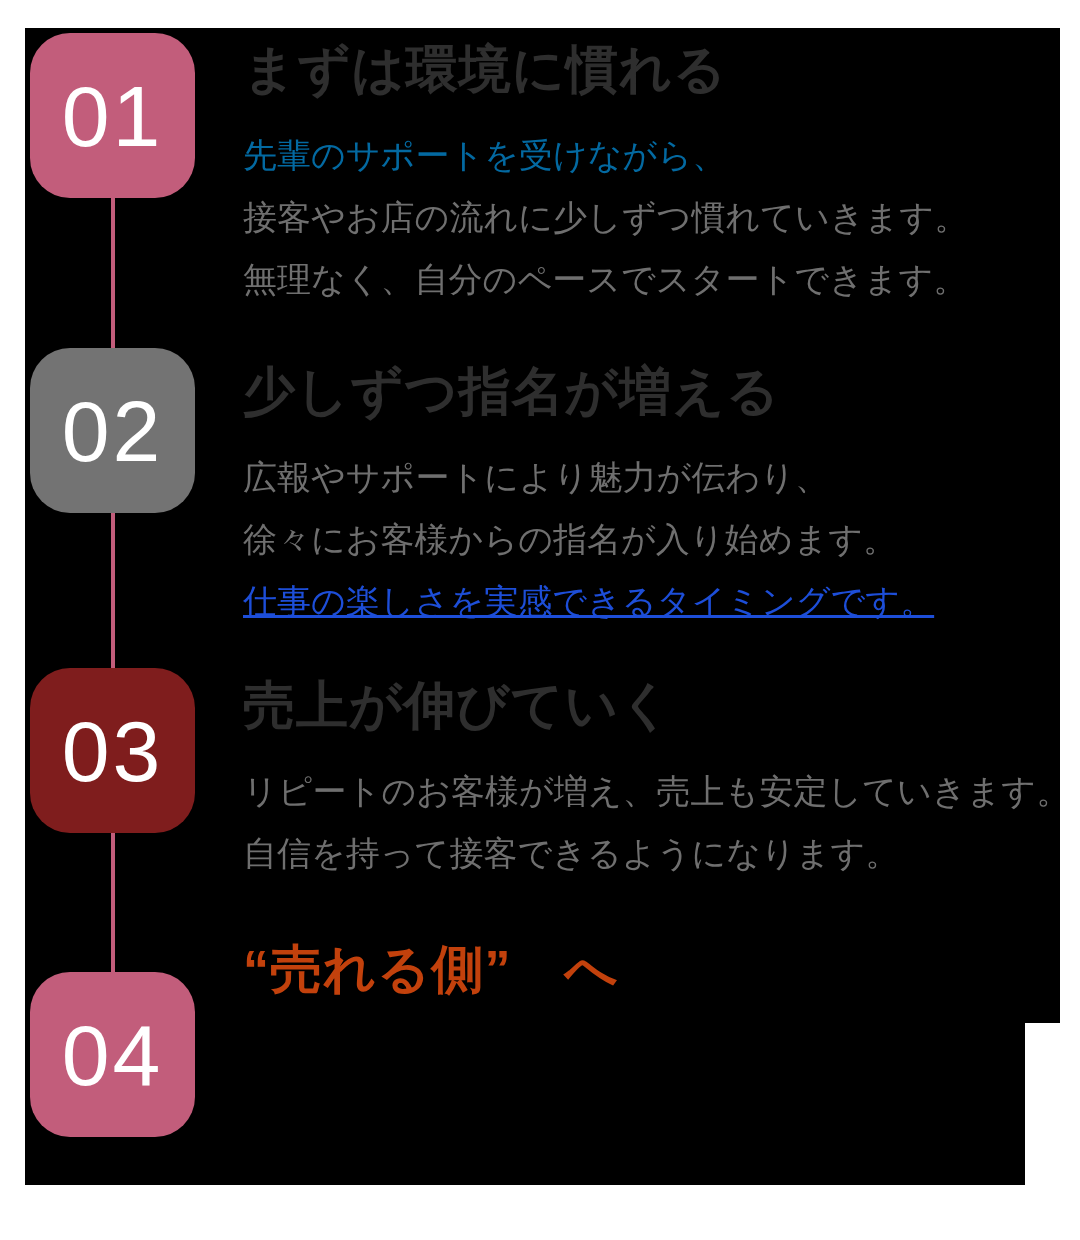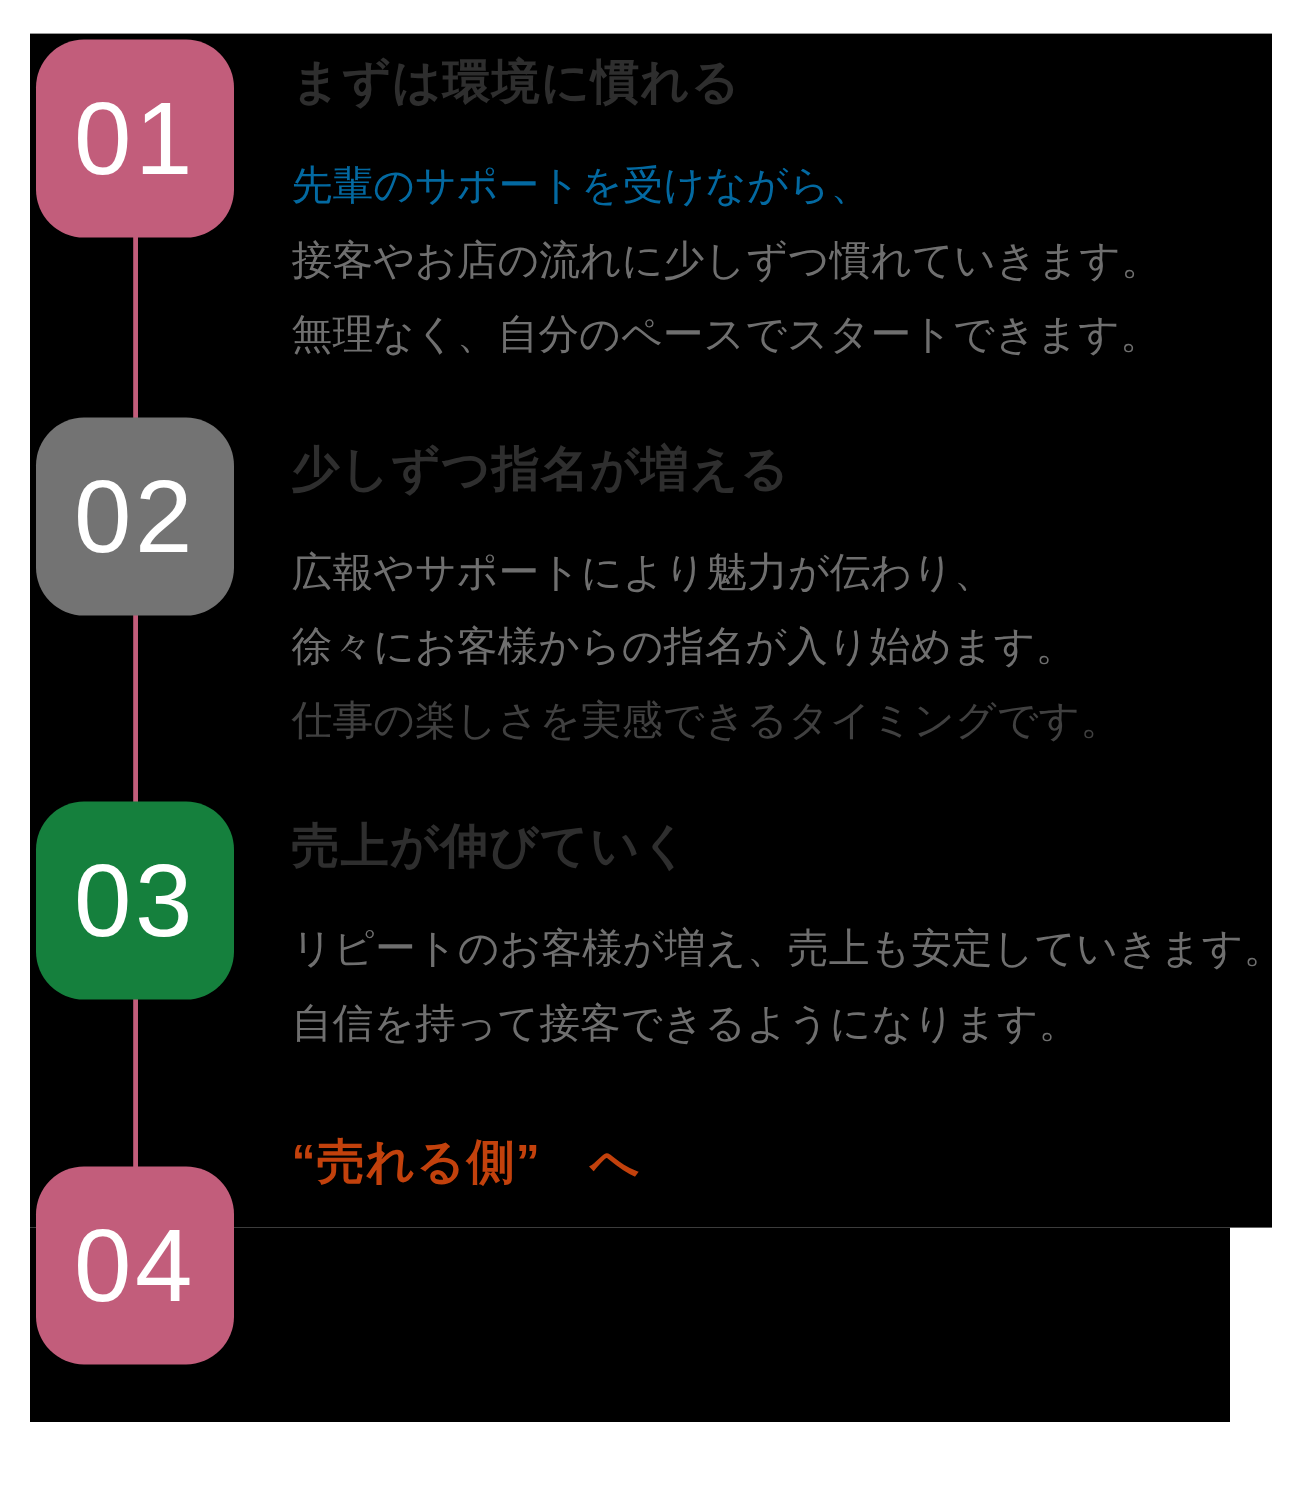--- a/index.html
+++ b/index.html
@@ -52,21 +52,21 @@
     position: absolute;
     left: 243px;
     width: 830px;
     z-index: 2;
   }
   .content-1 { top: 38px; }
   .content-2 { top: 360px; }
   .content-3 { top: 674px; }
   .content-4 { top: 938px; }
   .step-title {
-    font-size: 40px;
+    font-size: 52px;
     font-weight: 700;
     line-height: 62px;
     color: #2e2e2e;
     letter-spacing: 1px;
     white-space: nowrap;
   }
   .step-body { margin-top: 24px; }
   .body-line {
     font-size: 34px;
     line-height: 62px;
@@ -98,25 +98,25 @@
   </div>
 
   <div class="badge badge-2" style="background: #737373; color: rgb(255, 255, 255);">
     <span>02</span>
   </div>
   <div class="content content-2">
     <div class="step-title" style="color: rgb(46, 46, 46);">少しずつ指名が増える</div>
     <div class="step-body">
       <div class="body-line" style="color: rgb(111, 111, 111);">広報やサポートにより魅力が伝わり、</div>
       <div class="body-line" style="color: rgb(111, 111, 111);">徐々にお客様からの指名が入り始めます。</div>
-      <div class="body-line" style="color: #404040;">仕事の楽しさを実感できるタイミングです。</div>
+      <div class="body-line" style="color: #1d4ed8; text-decoration: underline;">仕事の楽しさを実感できるタイミングです。</div>
     </div>
   </div>
 
-  <div class="badge badge-3" style="background: #15803d; color: rgb(255, 255, 255);">
+  <div class="badge badge-3" style="background: #7f1d1d; color: rgb(255, 255, 255);">
     <span>03</span>
   </div>
   <div class="content content-3">
     <div class="step-title" style="color: rgb(46, 46, 46);">売上が伸びていく</div>
     <div class="step-body">
       <div class="body-line" style="color: rgb(111, 111, 111);">リピートのお客様が増え、売上も安定していきます。</div>
       <div class="body-line" style="color: rgb(111, 111, 111);">自信を持って接客できるようになります。</div>
     </div>
   </div>
 

